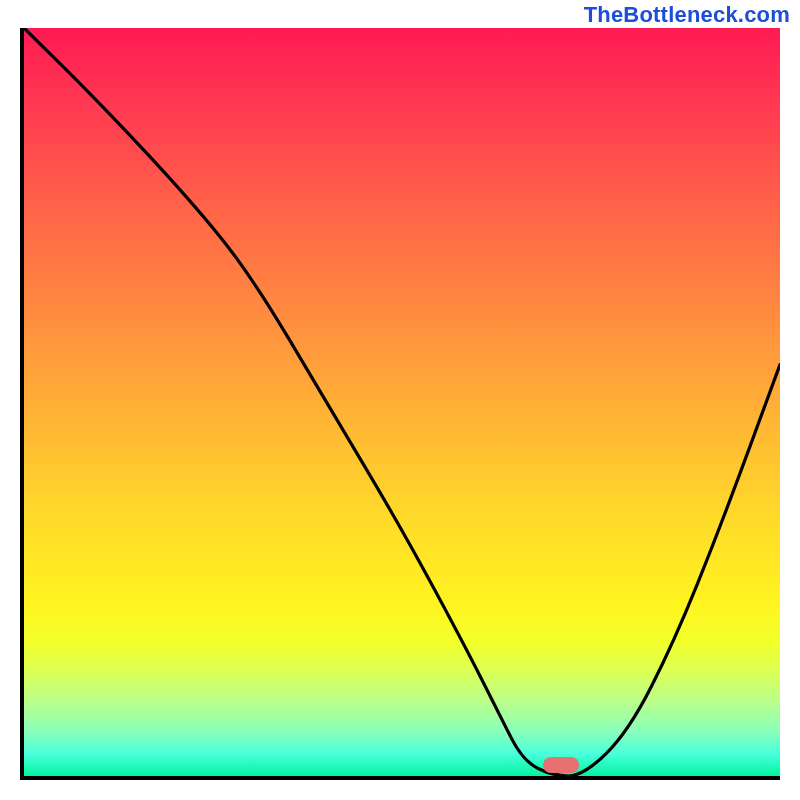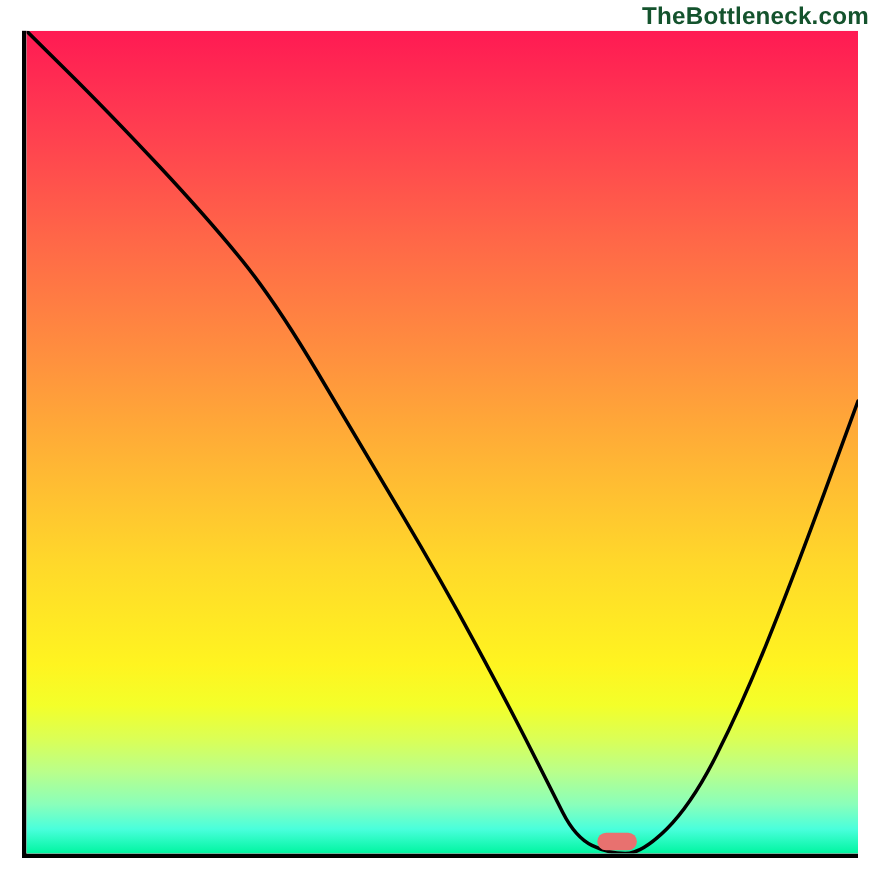--- a/index.html
+++ b/index.html
@@ -15,21 +15,21 @@
     width: 800px;
     height: 800px;
   }
   .watermark {
     position: absolute;
     top: 2px;
     right: 10px;
     font-family: Arial, Helvetica, sans-serif;
     font-size: 22px;
     font-weight: 600;
-    color: #14532d;
+    color: #1d4ed8;
     letter-spacing: 0.2px;
     z-index: 10;
   }
   .plot-area {
     position: absolute;
     left: 20px;
     top: 28px;
     width: 760px;
     height: 752px;
     border-left: 4px solid #000;

